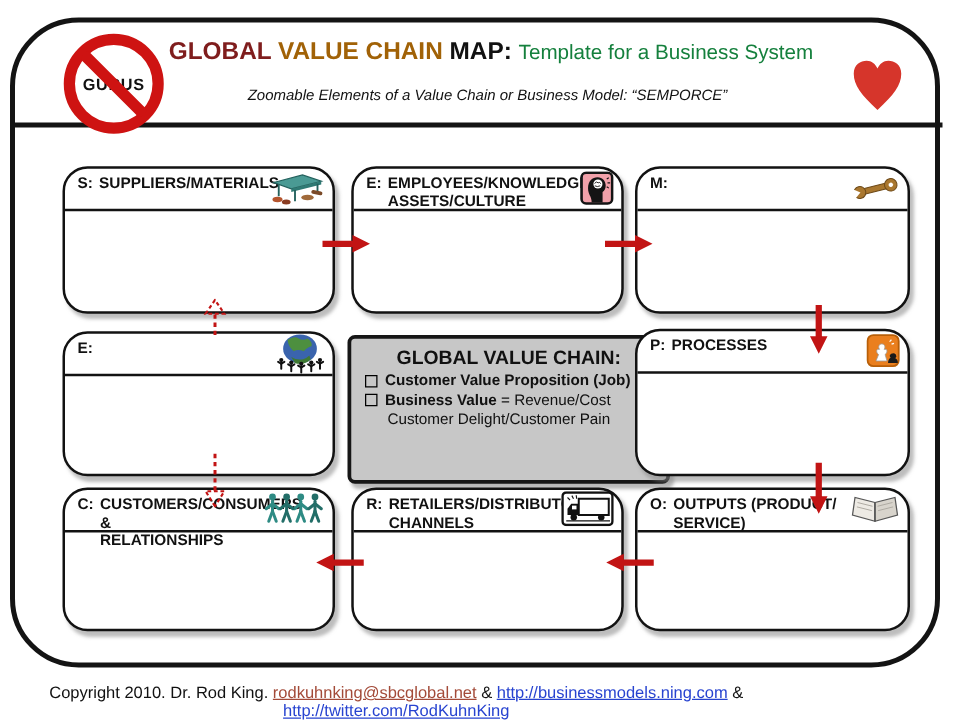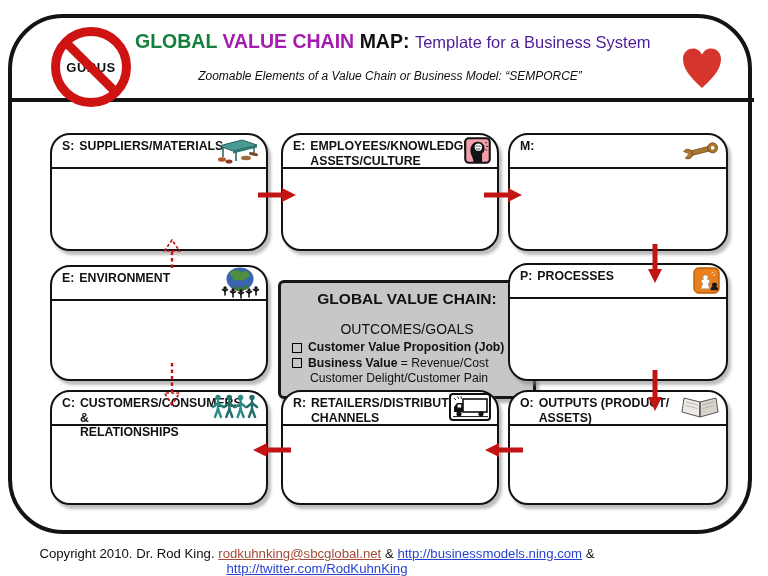--- a/index.html
+++ b/index.html
@@ -16,35 +16,35 @@
          border-radius:50%;background:#fff;box-sizing:border-box;display:flex;align-items:center;
          justify-content:center;z-index:6;}
   .gurus-label{font-weight:bold;font-size:13px;letter-spacing:.5px;z-index:1;}
   .gurus-slash{position:absolute;left:-3px;right:-3px;top:50%;height:9px;margin-top:-4.5px;
          background:#CE1312;transform:rotate(45deg);border-radius:3px;z-index:2;}
 
   
   .title-wrap{position:absolute;left:135px;top:30px;width:510px;text-align:center;z-index:3;}
   .title-line{font-size:19.5px;line-height:1.2;white-space:nowrap;}
   .t-bold{font-weight:bold;}
-  .t-rest{font-size:16.5px;font-weight:normal;color:#4c1d95;}
+  .t-rest{font-size:16.5px;font-weight:normal;color:#15803d;}
   .subtitle{margin-top:16px;font-size:12px;font-style:italic;color:#111;}
   .heart{position:absolute;left:681px;top:45px;z-index:3;}
 
   
   .vc-box{position:absolute;background:#fff;border:2.5px solid #121212;border-radius:20px;
           box-sizing:border-box;box-shadow:3px 4px 3px rgba(135,135,135,.55);}
   .box-header{position:relative;display:flex;align-items:flex-start;gap:5px;height:34px;
           box-sizing:border-box;border-bottom:2.5px solid #121212;padding:4px 8px 0 10px;}
   .box-prefix{font-weight:bold;font-size:12.3px;line-height:1.18;}
   .box-title{font-weight:bold;font-size:12.3px;line-height:1.18;padding-right:44px;}
   .box-icon{position:absolute;right:6px;top:2px;z-index:2;}
 
   
-  .center-box{position:absolute;left:278px;top:280px;width:258px;height:119px;background:#C7C7C7;
+  .center-box{position:absolute;left:278px;top:268px;width:258px;height:119px;background:#C7C7C7;
           border:3.5px solid #161616;border-radius:6px;box-sizing:border-box;text-align:center;
           box-shadow:3px 4px 3px rgba(125,125,125,.55);padding:5px 9px 0 9px;}
   .center-title{font-weight:bold;font-size:15.5px;margin-top:2px;}
   .center-sub{font-size:14px;margin-top:13px;margin-bottom:3px;}
   .gvc-item{display:flex;align-items:flex-start;text-align:left;font-size:12.2px;line-height:1.22;
           margin:1px 0 0 2px;}
   .chk{flex:none;width:8px;height:8px;border:1.7px solid #000;margin:2.5px 6px 0 0;background:#C7C7C7;}
   .gvc-cont{text-align:left;font-size:12.2px;margin-left:20px;line-height:1.2;}
 
   .flow-arrow{position:absolute;z-index:5;}
@@ -60,21 +60,21 @@
   <div class="frame"></div>
   <div class="header-sep"></div>
 
   <div class="gurus">
     <span class="gurus-label">GURUS</span>
     <span class="gurus-slash"></span>
   </div>
 
   <div class="title-wrap">
     <div class="title-line">
-      <span class="t-bold" style="color:#15803d">GLOBAL </span><span class="t-bold" style="color:#a21caf">VALUE CHAIN </span><span class="t-bold">MAP: </span><span class="t-rest">Template for a Business System</span>
+      <span class="t-bold" style="color:#7f1d1d">GLOBAL </span><span class="t-bold" style="color:#a16207">VALUE CHAIN </span><span class="t-bold">MAP: </span><span class="t-rest">Template for a Business System</span>
     </div>
     <div class="subtitle">Zoomable Elements of a Value Chain or Business Model: “SEMPORCE”</div>
   </div>
 
   <svg class="heart" width="42" height="46" viewBox="0 0 42 44">
     <path d="M21 42 C8 30 2 22 2 13 C2 5.5 7.5 2.5 12.3 2.5 C16.3 2.5 19.4 5 21 8.8 C22.6 5 25.7 2.5 29.7 2.5 C34.5 2.5 40 5.5 40 13 C40 22 34 30 21 42 Z" fill="#D6352B"></path>
   </svg>
 
   <div class="vc-box" style="left:50px;top:133px;width:218px;height:118px;">
     <div class="box-header">
@@ -130,24 +130,20 @@
           <circle cx="7.5" cy="10" r="4.8" fill="#A9772F" stroke="#6E4A18" stroke-width="0.8"></circle>
           <polygon points="8,10 0,4 0,16" fill="#fff"></polygon>
         </g>
       </svg>
     </div>
   </div>
 
   <div class="vc-box" style="left:50px;top:265px;width:218px;height:116px;">
     <div class="box-header">
       <span class="box-prefix">E:</span>
-      <span class="box-title">
-        <span>ENVIRONMENT</span><br>
-        <span></span>
-      </span>
       <svg class="box-icon" style="top:-1px" width="40" height="34" viewBox="0 0 40 34">
         <ellipse cx="20" cy="13" rx="13.5" ry="11.5" fill="#3A64AD"></ellipse>
         <path d="M10 6 q5 -3.5 9 -1.2 q3.2 2 7.2 0 q4 3 3 6.2 q-4 1 -6 4 q-5 -2 -8.2 0 q-4 -3 -5 -9 z" fill="#4D8F3F"></path>
         <path d="M13 19.5 q4.5 3 9.5 1.8 q3 -1 5 -3 l1 3.2 q-5.5 5 -12.5 3 z" fill="#3F7A33"></path>
         <g fill="#111" stroke="#111" stroke-width="1.6" stroke-linecap="round">
           <circle cx="5" cy="22" r="1.7" stroke="none"></circle>
             <line x1="5" y1="24" x2="5" y2="29"></line>
             <line x1="5" y1="25" x2="2.5" y2="23.5"></line>
             <line x1="5" y1="25" x2="7.5" y2="23.5"></line>
           <circle cx="13" cy="24" r="1.7" stroke="none"></circle>
@@ -166,21 +162,20 @@
             <line x1="36" y1="24" x2="36" y2="29"></line>
             <line x1="36" y1="25" x2="33.5" y2="23.5"></line>
             <line x1="36" y1="25" x2="38.5" y2="23.5"></line>
         </g>
       </svg>
     </div>
   </div>
 
   <div class="center-box">
     <div class="center-title">GLOBAL VALUE CHAIN:</div>
-    <div class="center-sub">OUTCOMES/GOALS</div>
     <div class="gvc-item">
       <span class="chk"></span>
       <span><b>Customer Value Proposition (Job)</b><span></span></span>
     </div>
     <div class="gvc-item">
       <span class="chk"></span>
       <span><b>Business Value</b><span> = Revenue/Cost</span></span>
     </div>
     <div class="gvc-cont">Customer Delight/Customer Pain</div>
   </div>
@@ -266,21 +261,21 @@
           </g>
       </svg>
     </div>
   </div>
 
   <div class="vc-box" style="left:508px;top:390px;width:220px;height:115px;">
     <div class="box-header">
       <span class="box-prefix">O:</span>
       <span class="box-title">
         <span>OUTPUTS (PRODUCT/</span><br>
-        <span>ASSETS)</span>
+        <span>SERVICE)</span>
       </span>
       <svg class="box-icon" style="top:4px" width="40" height="24" viewBox="0 0 40 24">
         <path d="M20 6 L4 2 L2 16 L20 21 Z" fill="#EDEAE4" stroke="#555" stroke-width="1"></path>
         <path d="M20 6 L36 2 L38 16 L20 21 Z" fill="#D8D4CC" stroke="#555" stroke-width="1"></path>
         <line x1="20" y1="6" x2="20" y2="21" stroke="#555" stroke-width="1"></line>
         <g stroke="#AFABA3" stroke-width="0.8">
           <line x1="6" y1="6" x2="18" y2="9"></line>
             <line x1="5.5" y1="9.5" x2="17.5" y2="12.5"></line>
           <line x1="34" y1="6" x2="22" y2="9"></line>
             <line x1="34.5" y1="9.5" x2="22.5" y2="12.5"></line>

